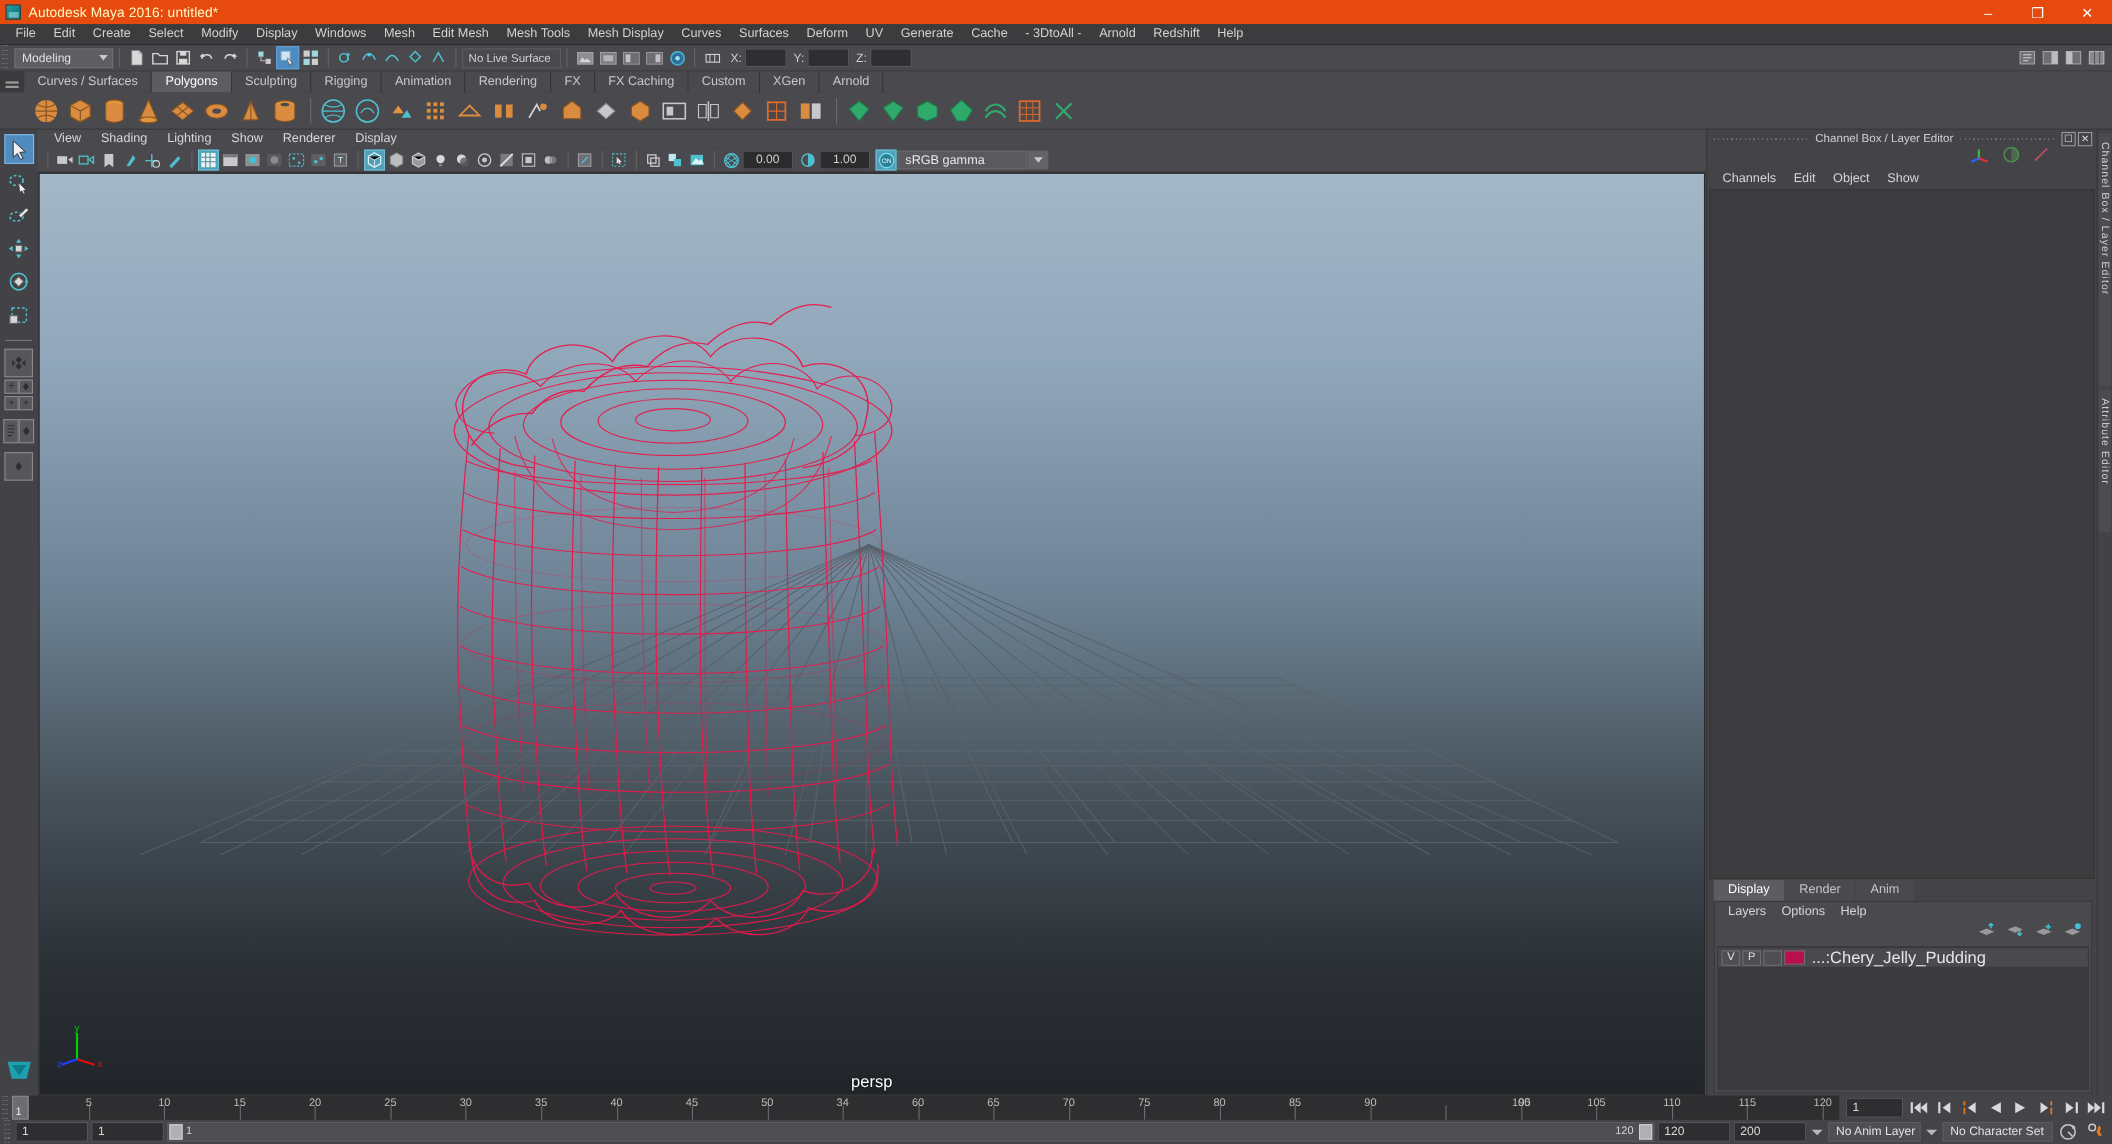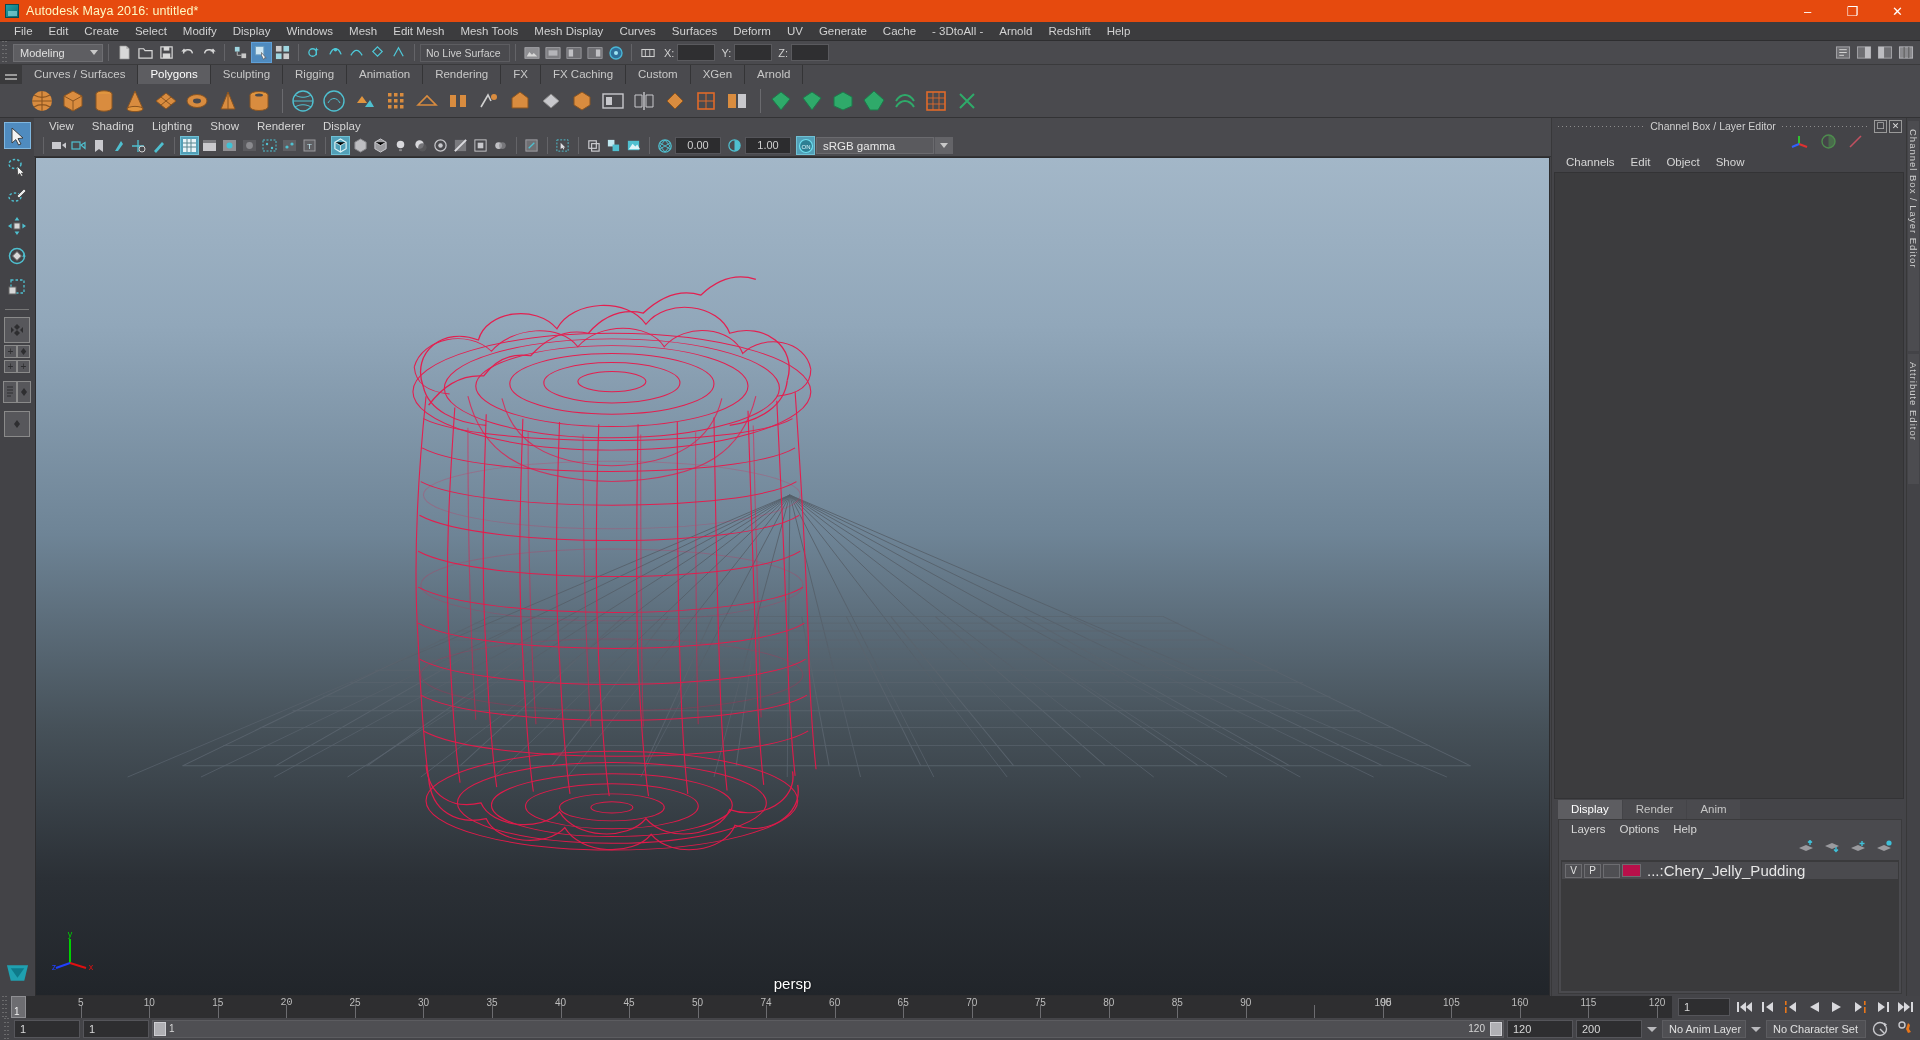--- a/index.html
+++ b/index.html
@@ -1126,35 +1126,35 @@
       <div class="curframe">
         <span>1</span>
       </div>
     <div class="tick" style="left: 69.8235px; top: 9px; height: 13px;"></div>
         <div class="ticklabel" style="left: 69.8235px;">5</div>
         <div class="tick" style="left: 138.353px; top: 9px; height: 13px;"></div>
         <div class="ticklabel" style="left: 138.353px;">10</div>
         <div class="tick" style="left: 206.882px; top: 9px; height: 13px;"></div>
         <div class="ticklabel" style="left: 206.882px;">15</div>
         <div class="tick" style="left: 275.412px; top: 9px; height: 13px;"></div>
-        <div class="ticklabel" style="left: 275.412px; font-family: Liberation Mono, monospace;">20</div>
+        <div class="ticklabel" style="left: 275.412px;">20</div>
         <div class="tick" style="left: 343.941px; top: 9px; height: 13px;"></div>
         <div class="ticklabel" style="left: 343.941px;">25</div>
         <div class="tick" style="left: 412.471px; top: 9px; height: 13px;"></div>
         <div class="ticklabel" style="left: 412.471px;">30</div>
         <div class="tick" style="left: 481px; top: 9px; height: 13px;"></div>
         <div class="ticklabel" style="left: 481px;">35</div>
         <div class="tick" style="left: 549.529px; top: 9px; height: 13px;"></div>
         <div class="ticklabel" style="left: 549.529px;">40</div>
         <div class="tick" style="left: 618.059px; top: 9px; height: 13px;"></div>
         <div class="ticklabel" style="left: 618.059px;">45</div>
         <div class="tick" style="left: 686.588px; top: 9px; height: 13px;"></div>
         <div class="ticklabel" style="left: 686.588px;">50</div>
         <div class="tick" style="left: 755.118px; top: 9px; height: 13px;"></div>
-        <div class="ticklabel" style="left: 755.118px;">74</div>
+        <div class="ticklabel" style="left: 755.118px;">34</div>
         <div class="tick" style="left: 823.647px; top: 9px; height: 13px;"></div>
         <div class="ticklabel" style="left: 823.647px;">60</div>
         <div class="tick" style="left: 892.176px; top: 9px; height: 13px;"></div>
         <div class="ticklabel" style="left: 892.176px;">65</div>
         <div class="tick" style="left: 960.706px; top: 9px; height: 13px;"></div>
         <div class="ticklabel" style="left: 960.706px;">70</div>
         <div class="tick" style="left: 1029.24px; top: 9px; height: 13px;"></div>
         <div class="ticklabel" style="left: 1029.24px;">75</div>
         <div class="tick" style="left: 1097.76px; top: 9px; height: 13px;"></div>
         <div class="ticklabel" style="left: 1097.76px;">80</div>
@@ -1162,21 +1162,21 @@
         <div class="ticklabel" style="left: 1166.29px;">85</div>
         <div class="tick" style="left: 1234.82px; top: 9px; height: 13px;"></div>
         <div class="ticklabel" style="left: 1234.82px;">90</div>
         <div class="tick" style="left: 1303.35px; top: 9px; height: 13px;"></div>
         <div class="ticklabel" style="left: 1375px;">95</div>
         <div class="tick" style="left: 1371.88px; top: 9px; height: 13px;"></div>
         <div class="ticklabel" style="left: 1371.88px;">100</div>
         <div class="tick" style="left: 1440.41px; top: 9px; height: 13px;"></div>
         <div class="ticklabel" style="left: 1440.41px;">105</div>
         <div class="tick" style="left: 1508.94px; top: 9px; height: 13px;"></div>
-        <div class="ticklabel" style="left: 1508.94px;">160</div>
+        <div class="ticklabel" style="left: 1508.94px;">110</div>
         <div class="tick" style="left: 1577.47px; top: 9px; height: 13px;"></div>
         <div class="ticklabel" style="left: 1577.47px;">115</div>
         <div class="tick" style="left: 1646px; top: 9px; height: 13px;"></div>
         <div class="ticklabel" style="left: 1646px;">120</div>
       </div>
     <div class="cfld">1</div>
     <div class="playbtns">
       <div class="pb">
           <svg width="17" height="14" viewBox="0 0 17 14">
             <rect x="1" y="2" width="2" height="10" fill="#d8d8dc"></rect>

